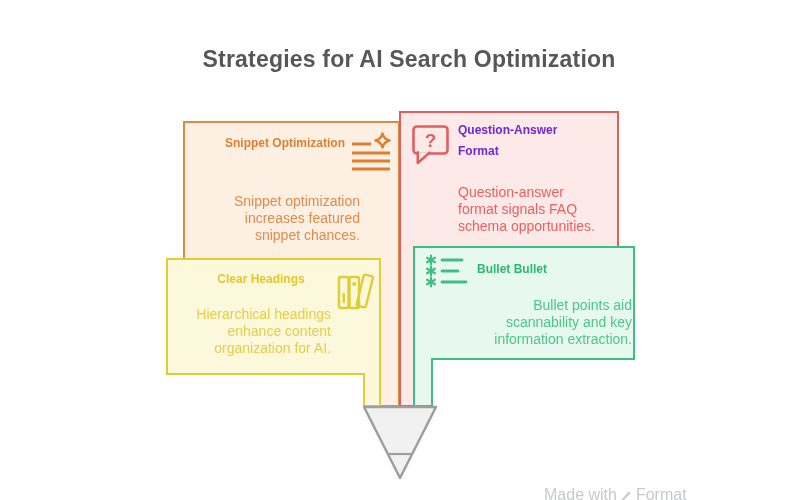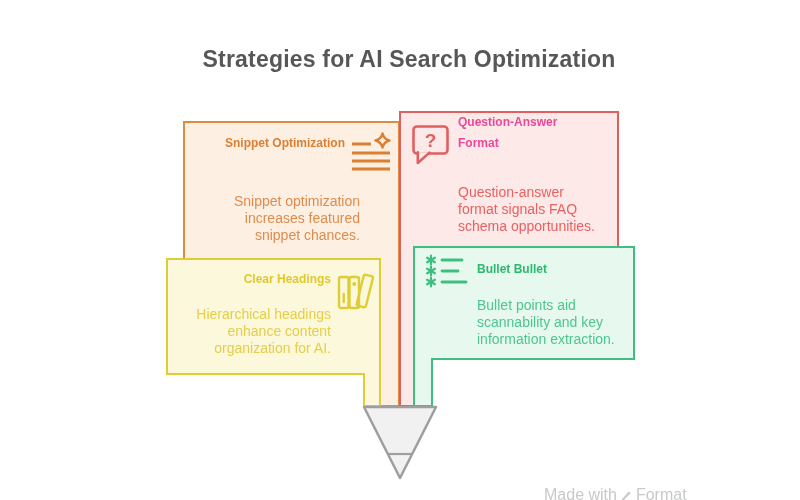--- a/index.html
+++ b/index.html
@@ -27,28 +27,28 @@
     position: absolute;
     top: 0; left: 0;
   }
   .card-text { position: absolute; }
   .title-sm { font-size: 12px; font-weight: bold; line-height: 21px; }
   .body-sm  { font-size: 14px; line-height: 17px; }
 
   .t-orange { left: 225px; top: 133px; width: 120px; text-align: right; color: #dd7f33; }
   .b-orange { left: 215px; top: 193px; width: 145px; text-align: right; color: #e08b4c; }
 
-  .t-red { left: 458px; top: 112px; width: 130px; text-align: left; color: #ec4899; }
+  .t-red { left: 458px; top: 120px; width: 130px; text-align: left; color: #6d28d9; }
   .b-red { left: 458px; top: 184px; width: 142px; text-align: left; color: #ea6161; }
 
-  .t-yellow { left: 191px; top: 269px; width: 140px; text-align: right; color: #e2c72e; }
+  .t-yellow { left: 191px; top: 269px; width: 140px; text-align: center; color: #e2c72e; }
   .b-yellow { left: 186px; top: 306px; width: 145px; text-align: right; color: #e5ce48; }
 
   .t-green { left: 477px; top: 259px; width: 140px; text-align: left; color: #2cb96f; }
-  .b-green { left: 477px; top: 297px; width: 155px; text-align: left; color: #4cc68c; }
+  .b-green { left: 477px; top: 297px; width: 155px; text-align: right; color: #4cc68c; }
 
   .watermark {
     position: absolute;
     left: 544px; top: 486px;
     font-size: 16px;
     color: #c8c9ca;
     display: flex;
     align-items: center;
     gap: 4px;
     text-decoration: none;

